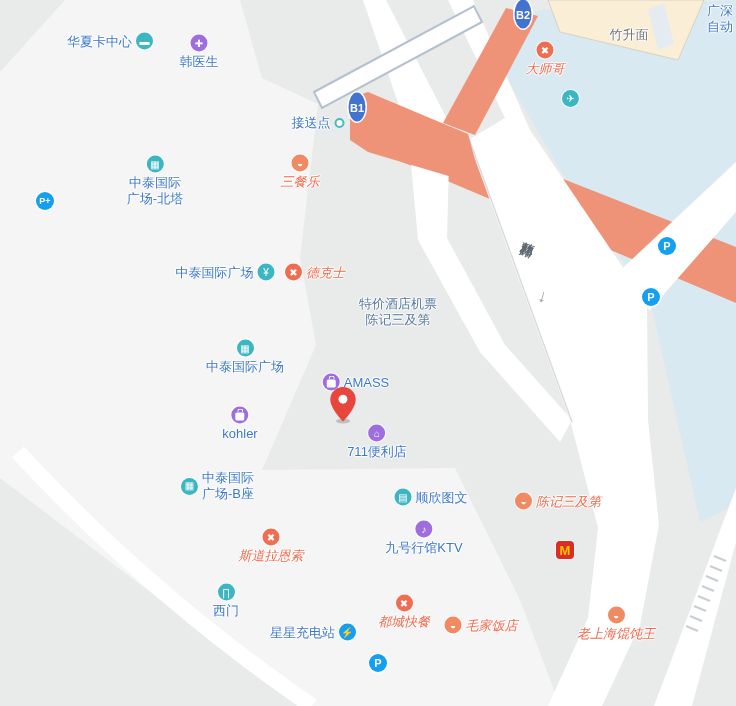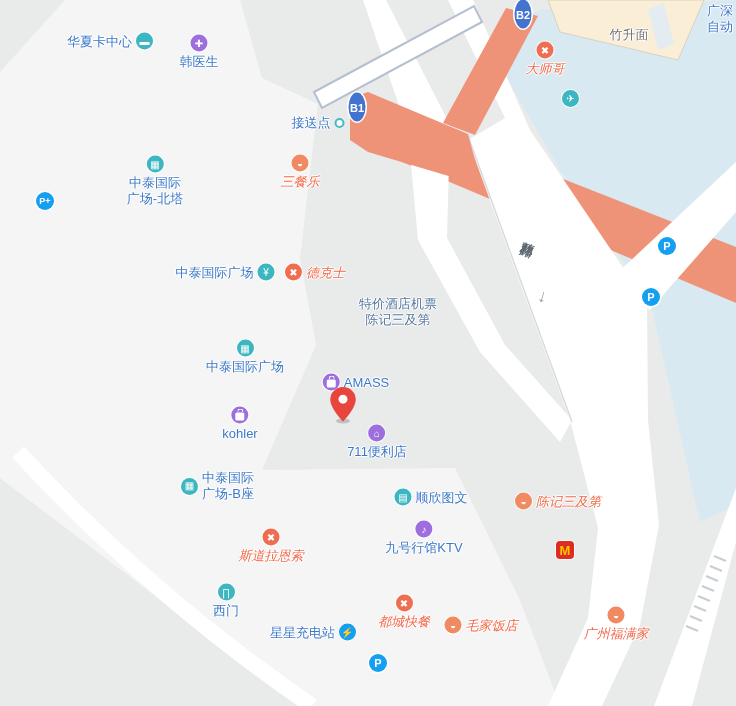--- a/index.html
+++ b/index.html
@@ -233,20 +233,20 @@
     <span class="label orange">都城快餐</span>
   </div>
 
   <div class="poi" style="left:481px;top:625px">
     <span class="icon i-bowl">◒</span>
     <span class="label orange">毛家饭店</span>
   </div>
 
   <div class="poi col" style="left:616px;top:624px">
     <span class="icon i-bowl">◒</span>
-    <span class="label orange">广州福满家</span>
+    <span class="label orange">老上海馄饨王</span>
   </div>
 
   <div class="pbadge" style="left:667px;top:246px">P</div>
   <div class="pbadge" style="left:651px;top:297px">P</div>
   <div class="pbadge" style="left:378px;top:663px">P</div>
 
 </div>
 
 </body></html>

